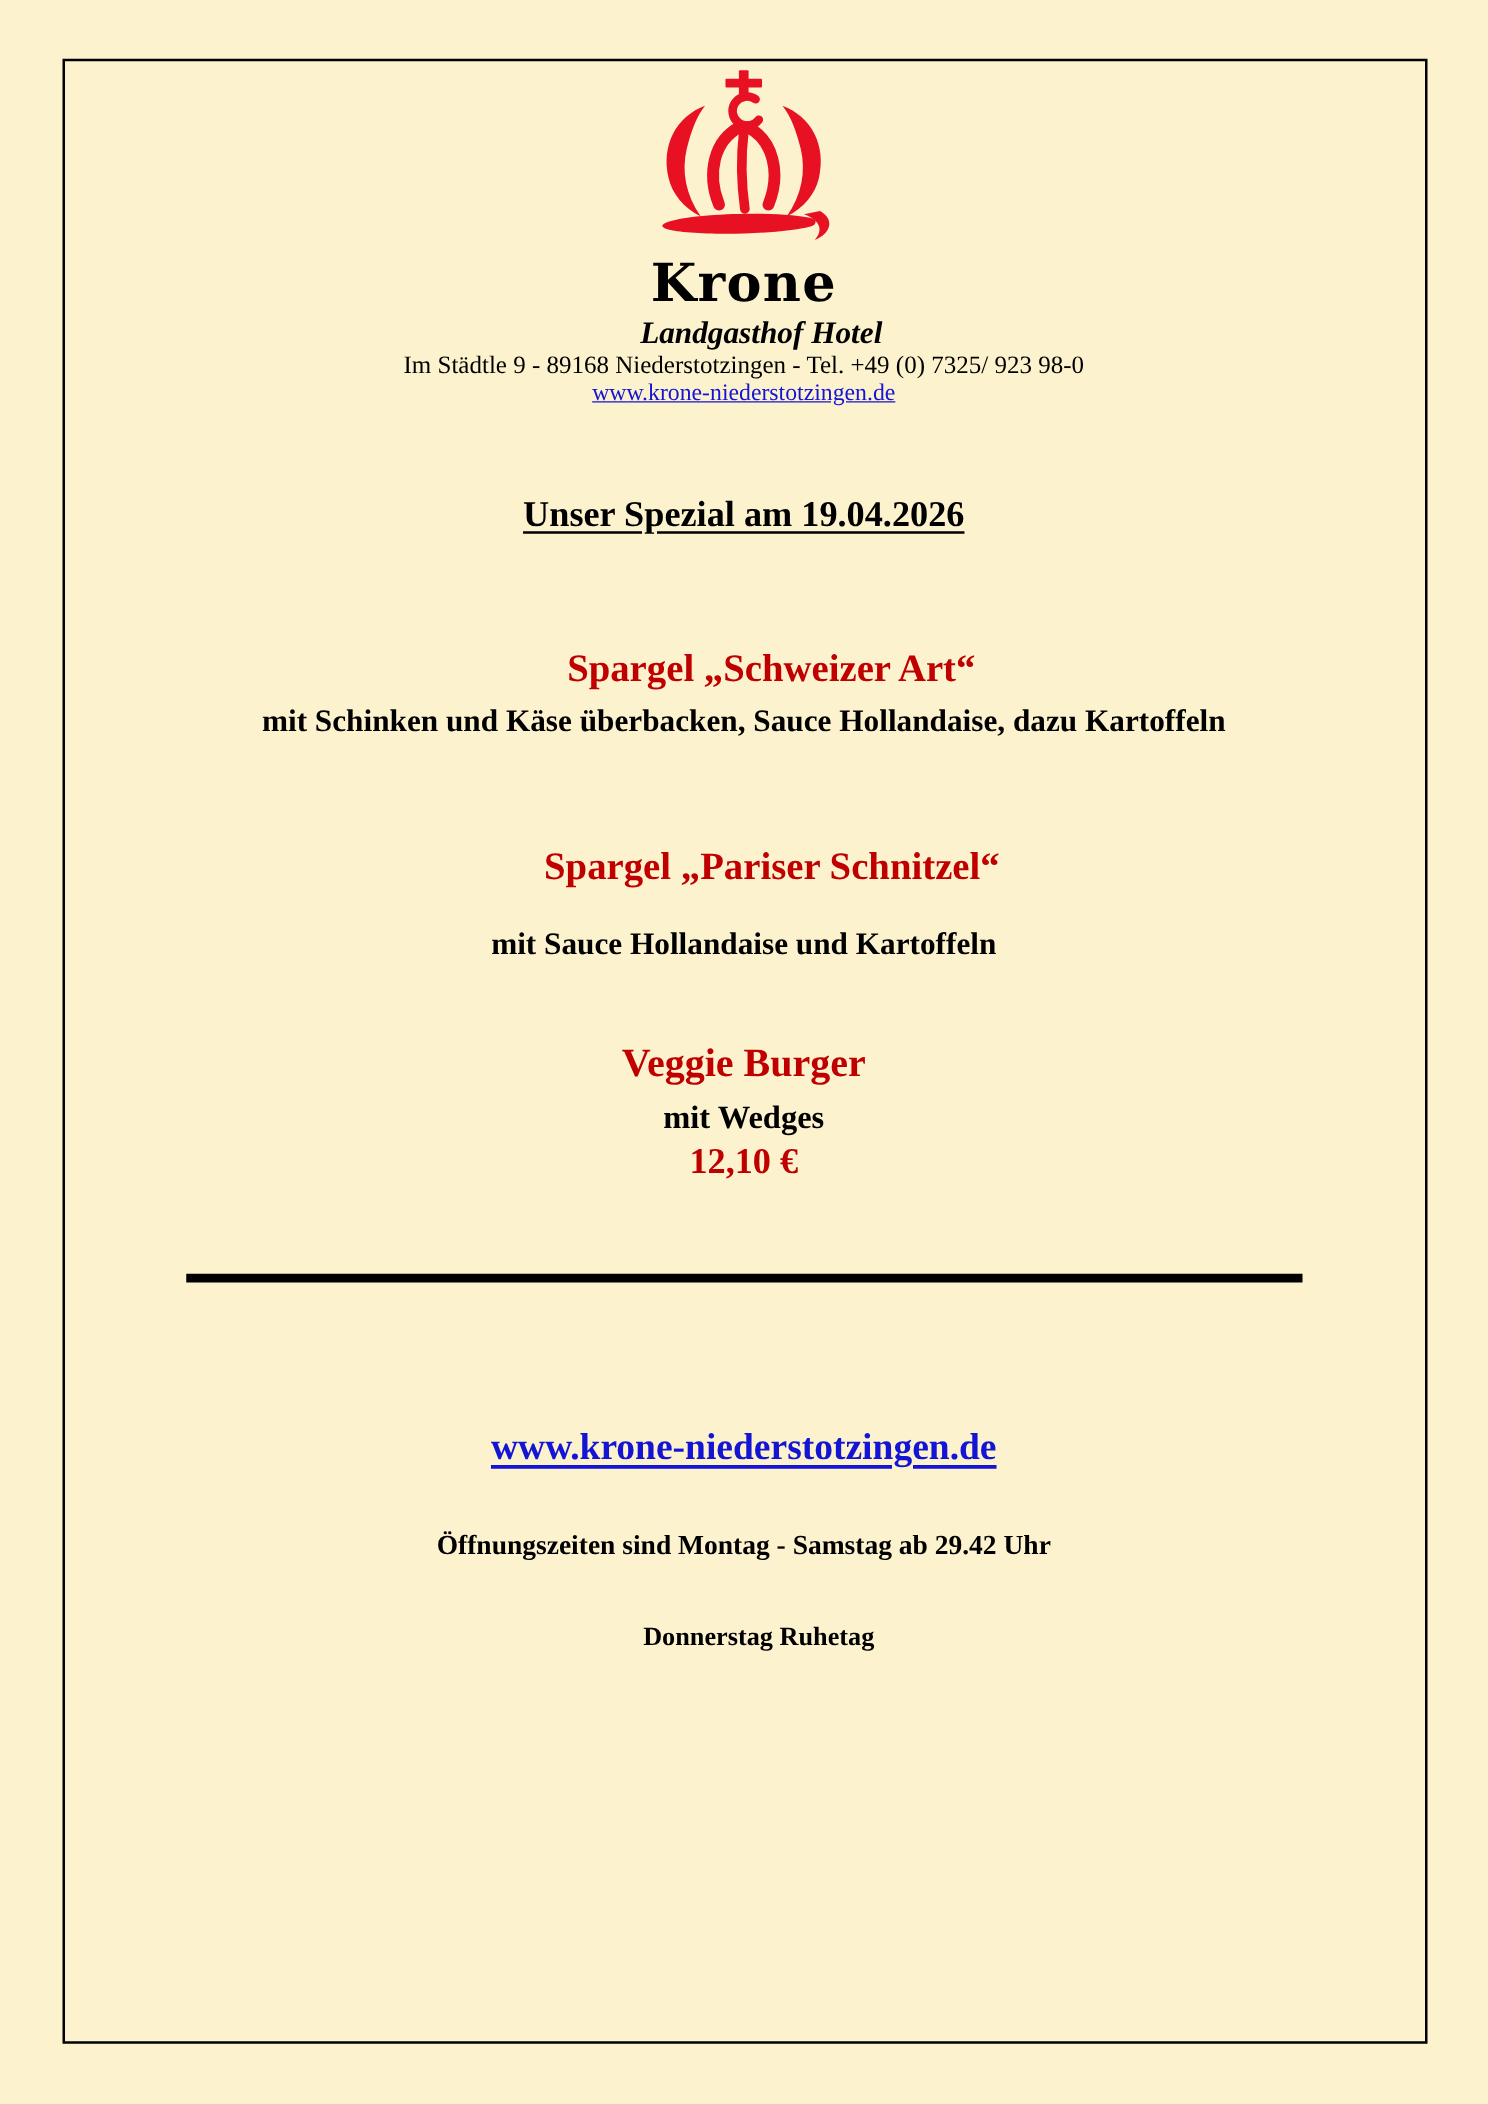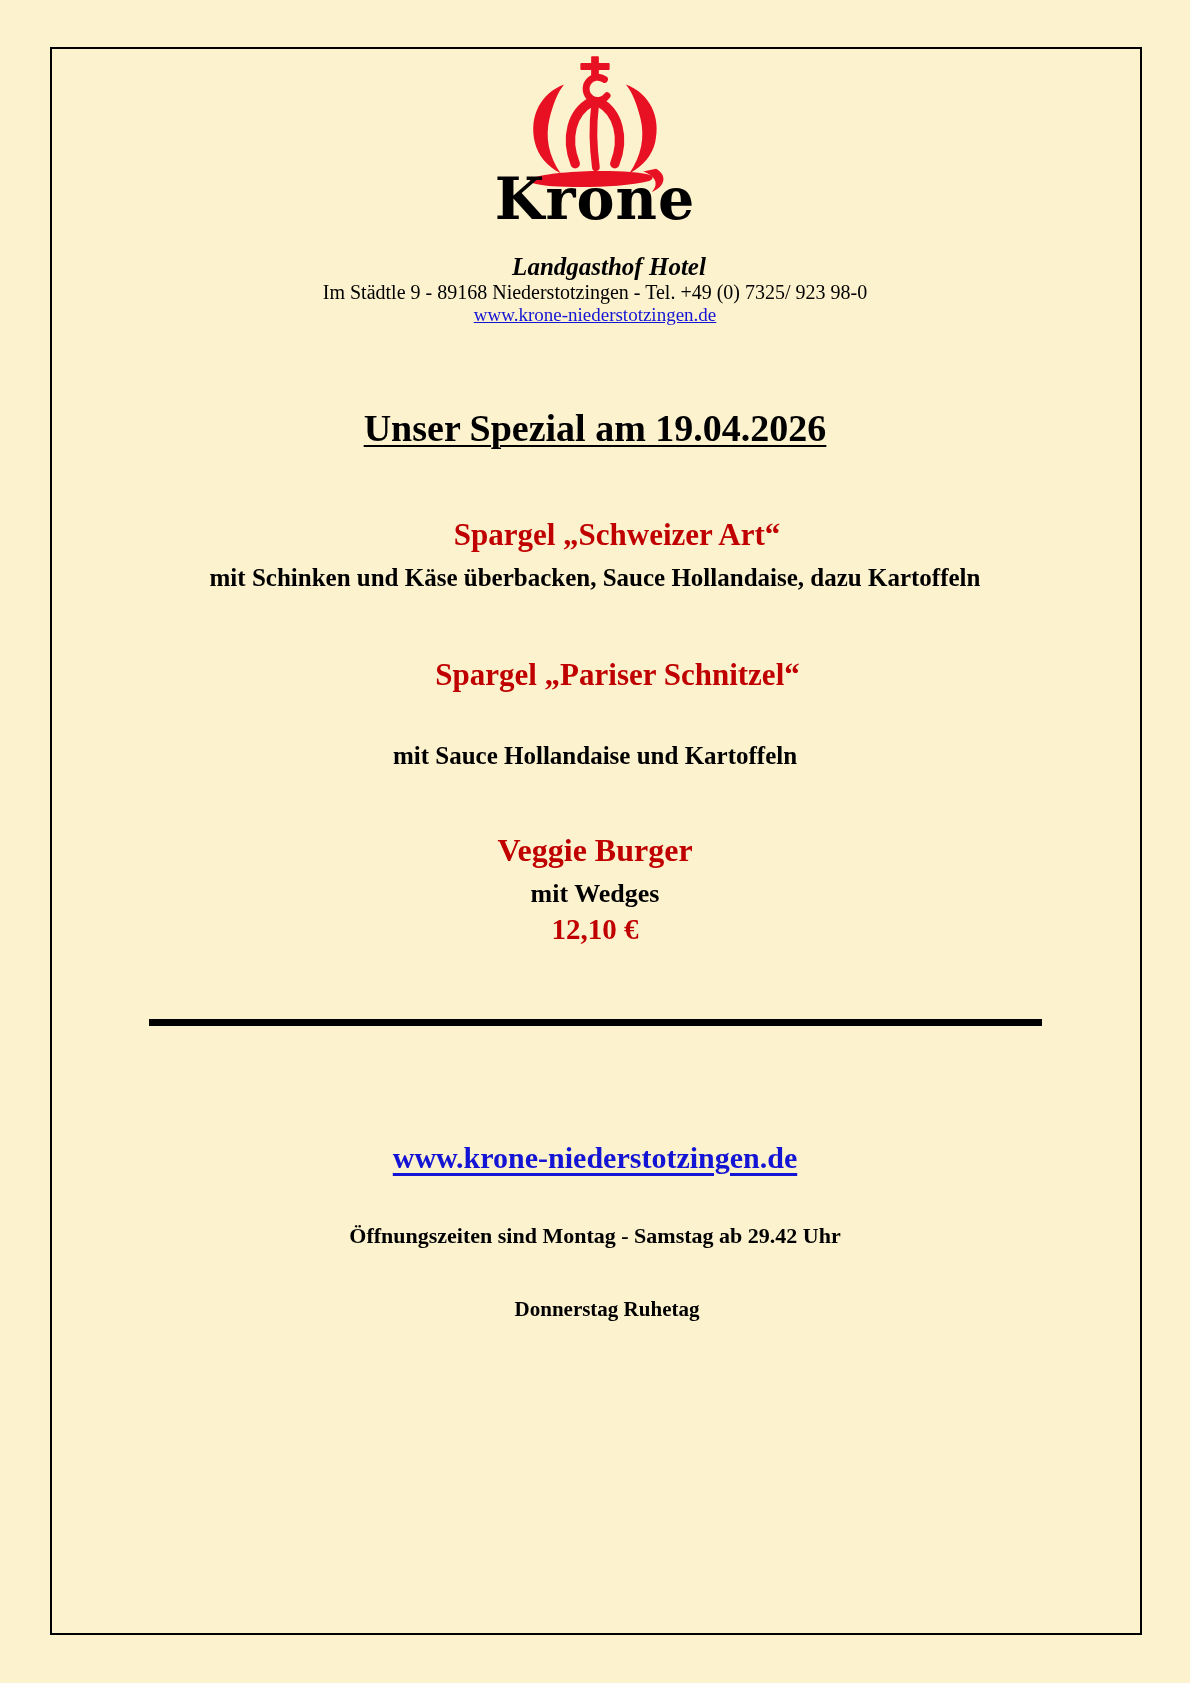--- a/index.html
+++ b/index.html
@@ -26,39 +26,39 @@
     border:2px solid var(--frame-border);
     background:var(--background);
   }
   .abs{position:absolute;left:0;right:0;text-align:center;}
   .crown{
     position:absolute;top:56px;left:0;right:0;
     display:flex;justify-content:center;
     color:var(--crown-red);
   }
   .logo-text{
-    top:168px;
+    top:196px;
     font-family:"DejaVu Serif", serif;
-    font-size:57px;line-height:62px;font-weight:900;
+    font-size:42px;line-height:62px;font-weight:900;
     letter-spacing:1px;
   }
   .subtitle{top:253px;font-size:25px;line-height:27px;font-weight:bold;font-style:italic;padding-left:28px;}
   .address{top:281px;font-size:20px;line-height:23px;}
   .website-small{top:304px;font-size:19px;line-height:22px;}
   a{color:var(--link-blue);text-decoration:underline;cursor:pointer;}
   .heading{
-    top:410px;font-size:38px;line-height:36px;font-weight:bold;
+    top:394px;font-size:29px;line-height:36px;font-weight:bold;
     text-decoration:underline;text-underline-offset:4px;text-decoration-thickness:2px;
   }
   .item-name{font-size:31px;line-height:38px;font-weight:bold;color:var(--accent-red);}
   .item-desc{font-size:25px;line-height:32px;font-weight:bold;}
   .i1-name{top:516px;padding-left:44px;}
   .i1-desc{top:562px;}
   .i1-desc .wrap{max-width:810px;margin:0 auto;}
-  .i2-name{top:656px;padding-left:45px;}
+  .i2-name{top:674px;padding-left:45px;}
   .i2-desc{top:740px;}
   .i3-name{top:831px;font-size:32px;}
   .i3-desc{top:878px;font-size:26px;}
   .item-price{top:912px;font-size:29px;line-height:34px;font-weight:bold;color:var(--accent-red);}
   .divider{
     position:absolute;top:1019px;left:149px;width:893px;height:7px;
     background:var(--frame-border);
   }
   .website-big{top:1139px;font-size:30px;line-height:38px;font-weight:bold;}
   .website-big a{text-underline-offset:5px;text-decoration-thickness:3px;}

